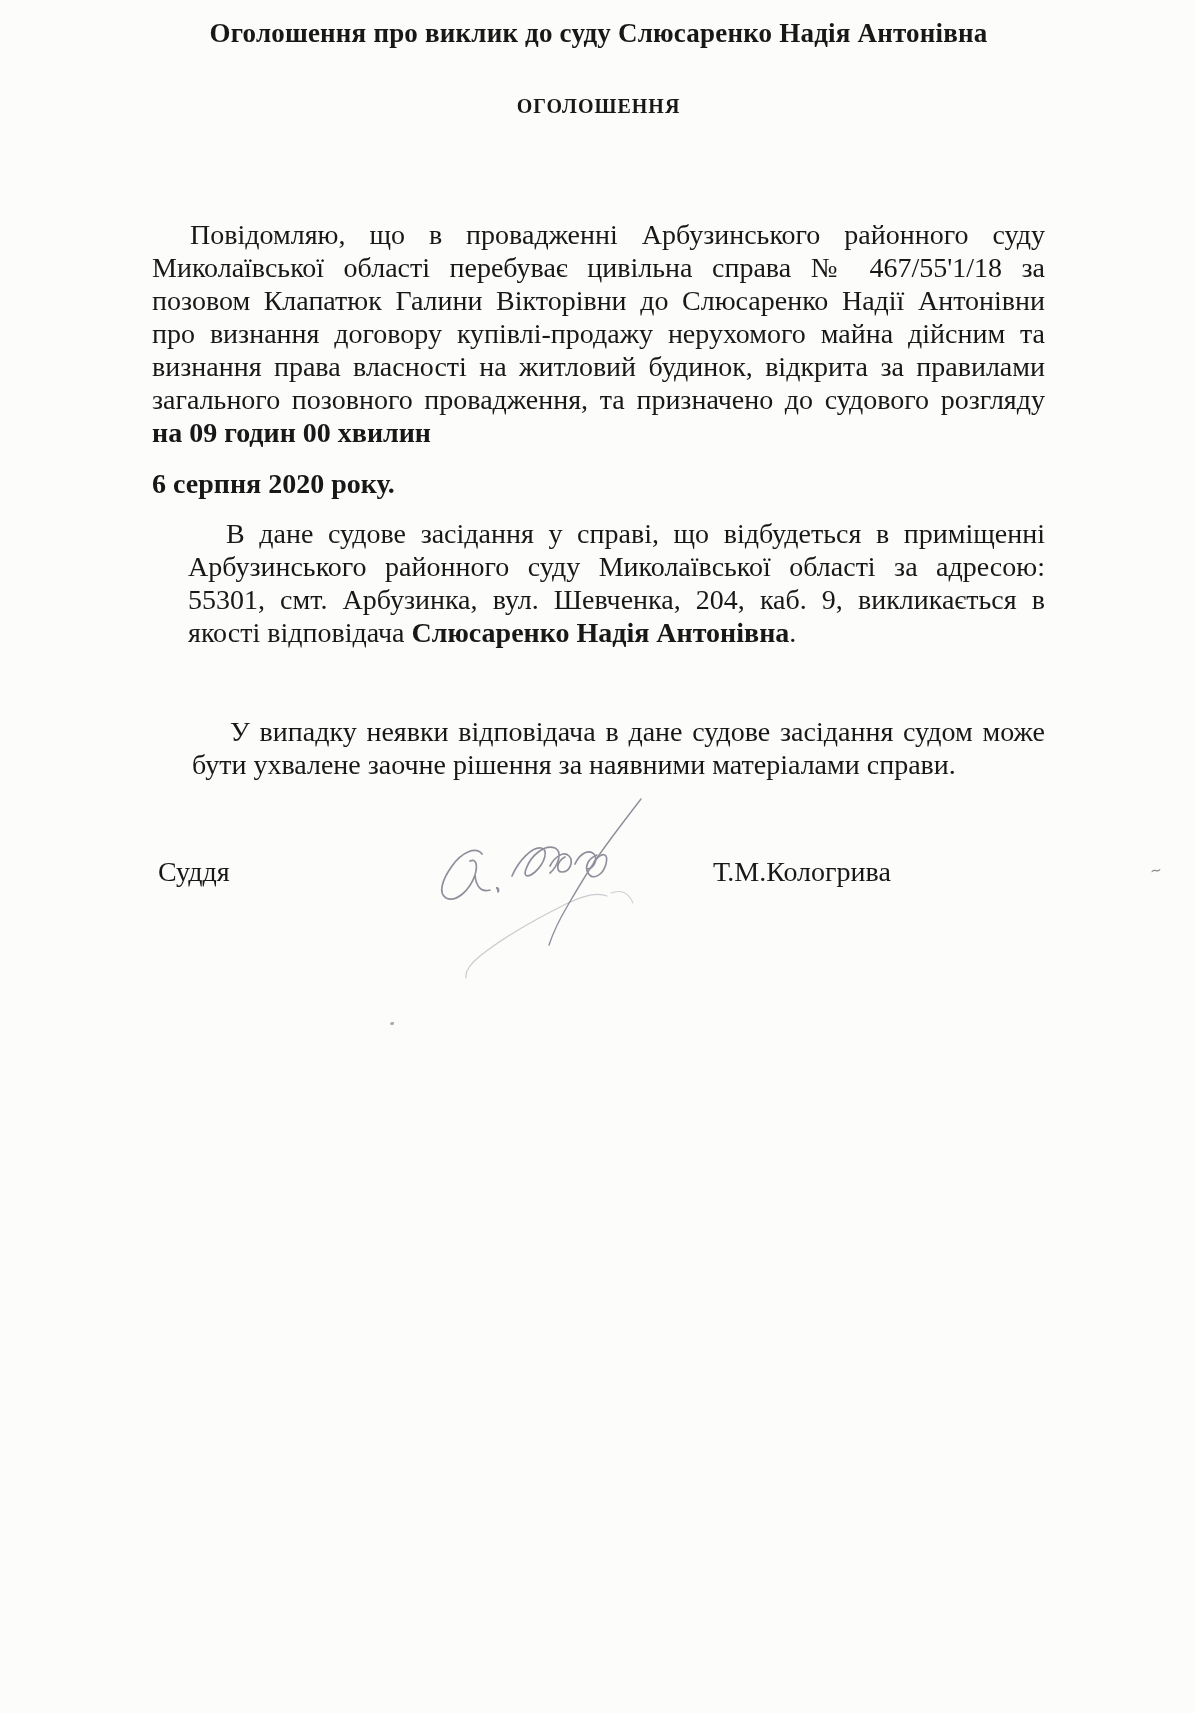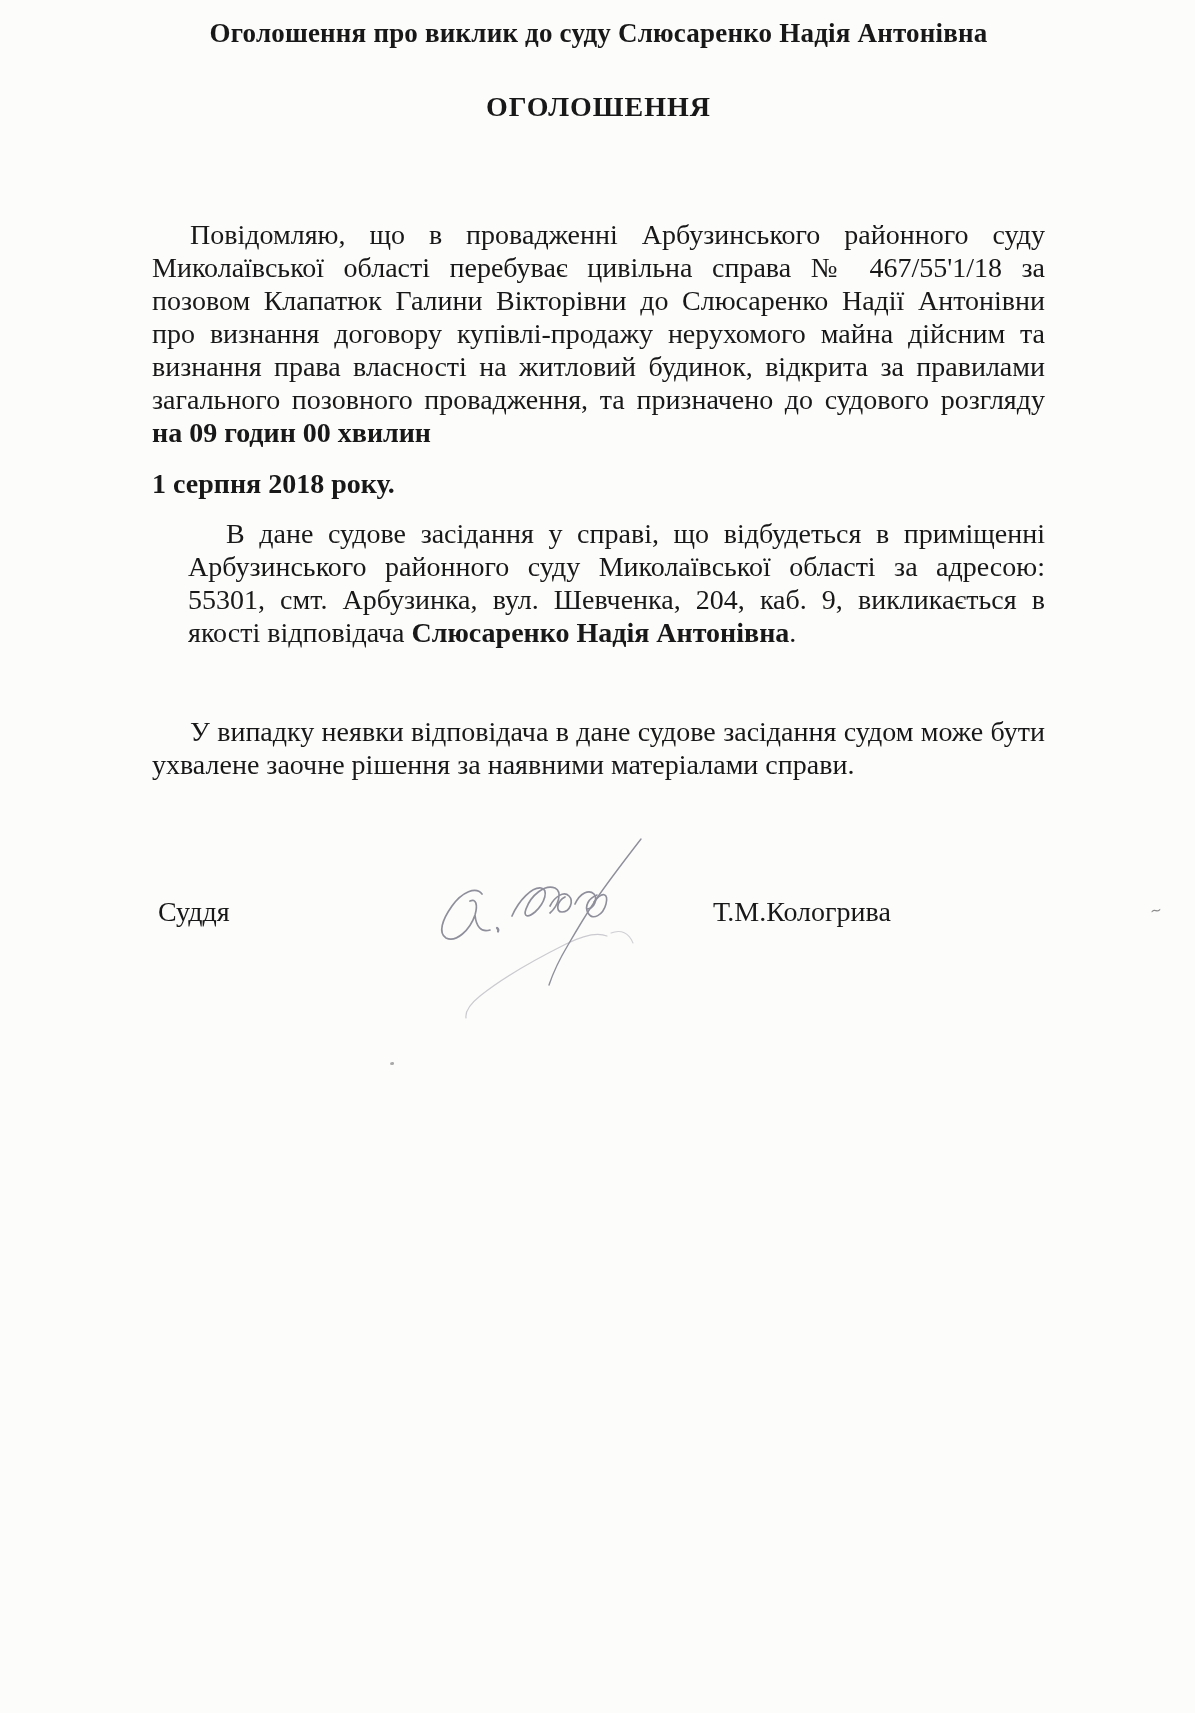--- a/index.html
+++ b/index.html
@@ -23,21 +23,21 @@
   }
   .doc-title {
     font-size: 27px;
     line-height: 33px;
     font-weight: bold;
     text-align: center;
     letter-spacing: 0.2px;
   }
   .doc-heading {
     margin-top: 40px;
-    font-size: 28px;
+    font-size: 20px;
     line-height: 33px;
     font-weight: bold;
     text-align: center;
     letter-spacing: 1px;
   }
   .para {
     margin: 0;
     font-size: 28px;
     line-height: 33px;
     text-align: justify;
@@ -46,25 +46,25 @@
   .p1 { margin-top: 95px; }
   .date-line {
     margin: 18px 0 0 0;
     font-size: 28px;
     line-height: 33px;
     font-weight: bold;
     text-indent: 0;
     text-align: left;
   }
   .p2 { margin-top: 17px; margin-left: 36px; }
-  .p3 { margin-top: 66px; }
+  .p3 { margin-top: 66px; margin-left: 40px; }
   .bold { font-weight: bold; }
   .sig-row {
     position: relative;
-    margin-top: 114px;
+    margin-top: 74px;
     height: 33px;
     font-size: 28px;
     line-height: 33px;
   }
   .sig-role {
     position: absolute;
     left: 6px;
     top: 0;
   }
   .sig-name {
@@ -101,21 +101,21 @@
 
 <div class="page">
   <div class="content">
 
     <div class="doc-title">Оголошення про виклик до суду Слюсаренко Надія Антонівна</div>
 
     <div class="doc-heading">ОГОЛОШЕННЯ</div>
 
     <p class="para p1"><span>Повідомляю, що в провадженні Арбузинського районного суду Миколаївської області перебуває цивільна справа № 467/55'1/18 за позовом Клапатюк Галини Вікторівни до Слюсаренко Надії Антонівни про визнання договору купівлі-продажу нерухомого майна дійсним та визнання права власності на житловий будинок, відкрита за правилами загального позовного провадження, та призначено до судового розгляду </span><span class="bold">на 09 годин 00 хвилин</span></p>
 
-    <p class="date-line">1 серпня 2018 року.</p>
+    <p class="date-line">6 серпня 2020 року.</p>
 
     <p class="para p2"><span>В дане судове засідання у справі, що відбудеться в приміщенні Арбузинського районного суду Миколаївської області за адресою: 55301, смт. Арбузинка, вул. Шевченка, 204, каб. 9, викликається в якості відповідача </span><span class="bold">Слюсаренко Надія Антонівна</span><span>.</span></p>
 
     <p class="para p3">У випадку неявки відповідача в дане судове засідання судом може бути ухвалене заочне рішення за наявними матеріалами справи.</p>
 
     <div class="sig-row">
       <span class="sig-role">Суддя</span>
 
       <span class="sig-graphic">
         <svg width="260" height="215" viewBox="0 0 260 215" xmlns="http://www.w3.org/2000/svg">

